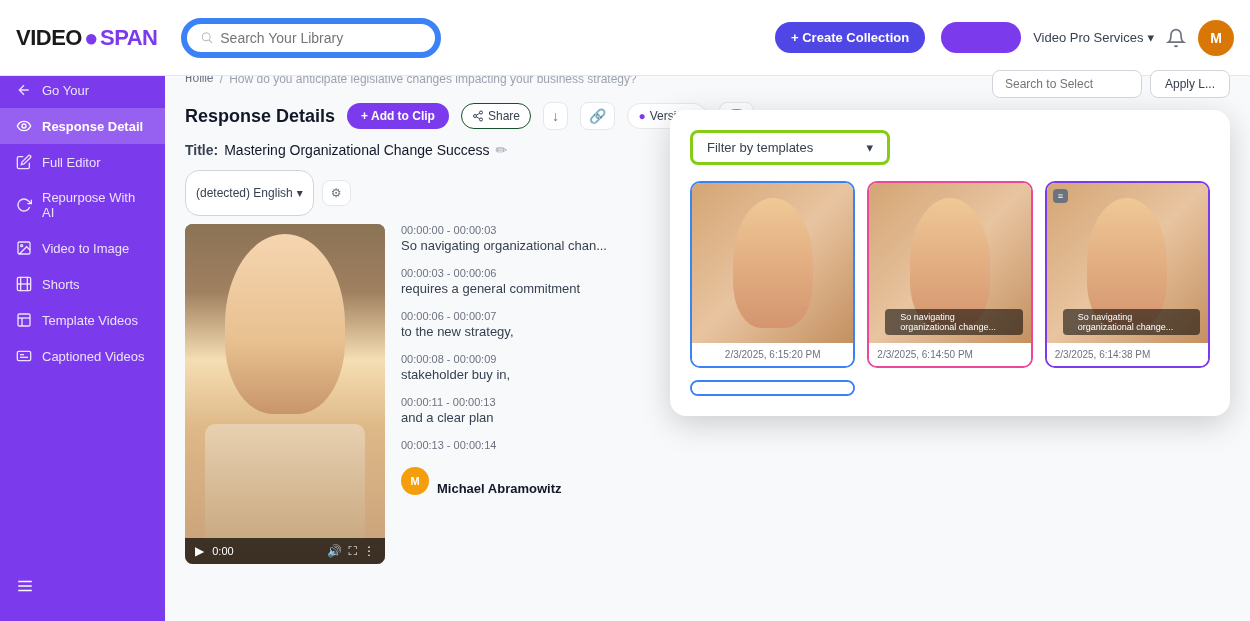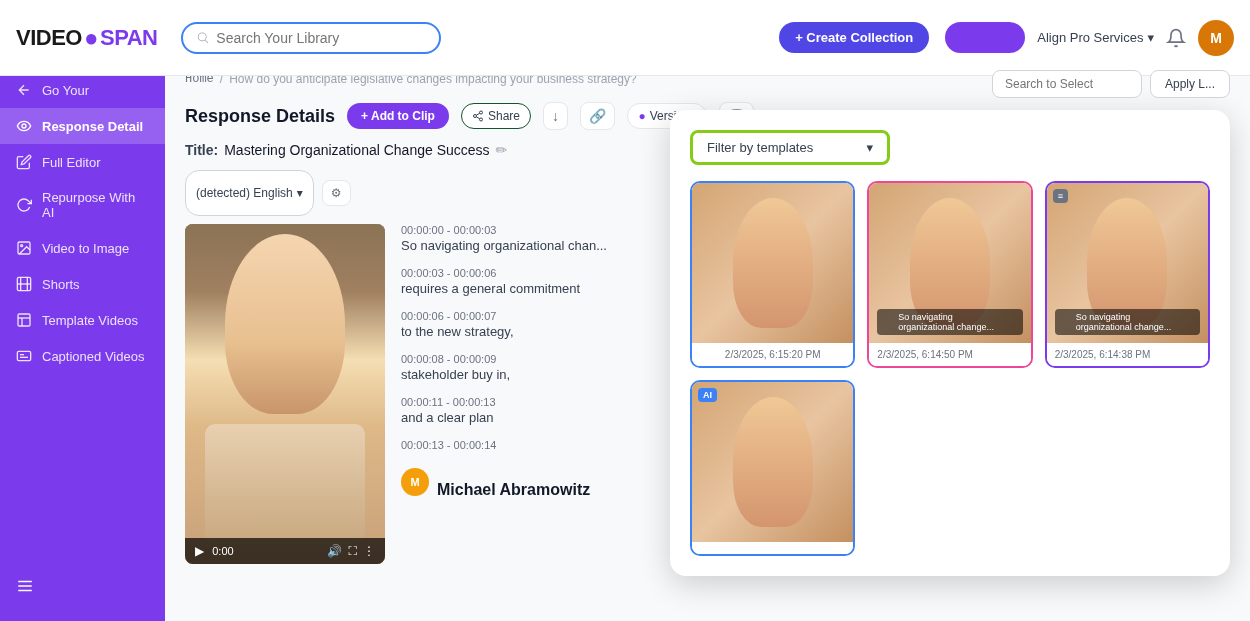--- a/index.html
+++ b/index.html
@@ -10,21 +10,21 @@
       display: flex; align-items: center; height: 76px;
       background: #fff; padding: 0 16px; gap: 12px;
       border-bottom: 1px solid #e5e7eb; position: relative; z-index: 10;
     }
     .logo { display: flex; align-items: center; gap: 2px; font-size: 22px; font-weight: 800; color: #1a1a1a; letter-spacing: -0.5px; margin-right: 12px; }
     .logo-video { color: #1a1a1a; }
     .logo-dot { color: #7c3aed; font-size: 24px; }
     .logo-span { color: #7c3aed; }
 
     .search-bar {
-      display: flex; align-items: center; border: 2px solid #3b82f6;
+      display: flex; align-items: center; border: 6px solid #3b82f6;
       border-radius: 20px; padding: 6px 14px; gap: 6px; flex: 1; max-width: 260px;
       background: #fff;
     }
     .search-icon-svg { color: #9ca3af; width: 14px; height: 14px; }
     .search-bar input { border: none; outline: none; font-size: 14px; color: #6b7280; width: 100%; background: transparent; }
 
     .create-btn {
       background: #4f46e5; color: #fff; border: none; border-radius: 20px;
       padding: 8px 16px; font-size: 13px; font-weight: 600; cursor: pointer;
       display: flex; align-items: center; gap: 4px; white-space: nowrap;
@@ -123,21 +123,21 @@
     }
 
     .transcript-panel { flex: 1; }
     .transcript-line { margin-bottom: 14px; }
     .ts-time { font-size: 11px; color: #6b7280; margin-bottom: 2px; }
     .ts-text { font-size: 13px; color: #374151; }
 
     
     .user-row { display: flex; align-items: center; gap: 8px; margin-top: 10px; padding: 0; }
     .user-avatar { width: 28px; height: 28px; border-radius: 50%; background: #f59e0b; display: flex; align-items: center; justify-content: center; color: #fff; font-size: 11px; font-weight: 700; }
-    .user-name { font-size: 16px; font-weight: 600; color: #111827; margin-top: 16px; }
+    .user-name { font-size: 13px; font-weight: 600; color: #111827; margin-top: 16px; }
 
     
     .overlay-panel {
       position: absolute; top: 110px; right: 20px;
       width: 560px; background: #fff; border-radius: 16px;
       box-shadow: 0 8px 32px rgba(0,0,0,0.18); padding: 20px;
       z-index: 100;
     }
     .filter-row { display: flex; align-items: center; margin-bottom: 16px; }
     .filter-select {
@@ -158,23 +158,23 @@
     .video-card-thumb {
       height: 160px; background: linear-gradient(135deg, #d4a574 0%, #e8c4a0 50%, #c49060 100%);
       position: relative; display: flex; align-items: center; justify-content: center;
     }
     .card-face {
       width: 80px; height: 130px;
       background: linear-gradient(180deg, #f0c896 0%, #d4956e 100%);
       border-radius: 50% 50% 35% 35%;
     }
     .card-overlay-text {
-      position: absolute; bottom: 8px; left: 8px; right: 8px;
+      position: absolute; bottom: 8px; left: 16px; right: 8px;
       background: rgba(0,0,0,0.55); color: #fff; font-size: 9px;
-      padding: 3px 21px; border-radius: 4px;
+      padding: 3px 15px; border-radius: 4px;
     }
     .card-badge {
       position: absolute; top: 6px; left: 6px;
       background: #3b82f6; color: #fff; font-size: 9px; font-weight: 700;
       padding: 2px 5px; border-radius: 4px;
     }
     .card-footer { padding: 6px 8px; font-size: 10px; color: #6b7280; background: #fff; }
     .search-select-input {
       padding: 6px 12px; border: 1px solid #d1d5db; border-radius: 8px;
       font-size: 12px; color: #6b7280; background: #fff; width: 150px;
@@ -196,21 +196,21 @@
   <div class="search-bar">
     <svg class="search-icon-svg" viewBox="0 0 16 16" fill="currentColor">
       <path d="M6.5 1a5.5 5.5 0 1 1 0 11A5.5 5.5 0 0 1 6.5 1zm0 1a4.5 4.5 0 1 0 0 9 4.5 4.5 0 0 0 0-9zm4.146 8.354l3.5 3.5-.708.707-3.5-3.5.708-.707z"></path>
     </svg>
     <input type="text" placeholder="Search Your Library" style="">
   </div>
   <div style="flex:1"></div>
   <button class="create-btn">+ Create Collection</button>
   <button class="purple-btn" style="width:80px;">&nbsp;</button>
   <div class="align-services">
-    <span>Align Pro Services</span>
+    <span>Video Pro Services</span>
     <span>▾</span>
   </div>
   <svg class="nav-icon" viewBox="0 0 24 24" fill="none" stroke="currentColor" stroke-width="2">
     <path d="M18 8A6 6 0 0 0 6 8c0 7-3 9-3 9h18s-3-2-3-9"></path>
     <path d="M13.73 21a2 2 0 0 1-3.46 0"></path>
   </svg>
   <div class="avatar">M</div>
 </div>
 
 <div class="sidebar">
@@ -423,20 +423,16 @@
     <div class="video-card purple-border">
       <div class="video-card-thumb">
         <div class="card-face"></div>
         <div class="card-badge" style="background:#6b7280;">≡</div>
         <div class="card-overlay-text">So navigating organizational change...</div>
       </div>
       <div class="card-footer">2/3/2025, 6:14:38 PM</div>
     </div>
 
     <div class="video-card blue-border">
-      <div class="video-card-thumb">
-        <div class="card-face"></div>
-        <div class="card-badge">AI</div>
-      </div>
       <div class="card-footer"></div>
     </div>
   </div>
 </div>
 
 </body></html>

